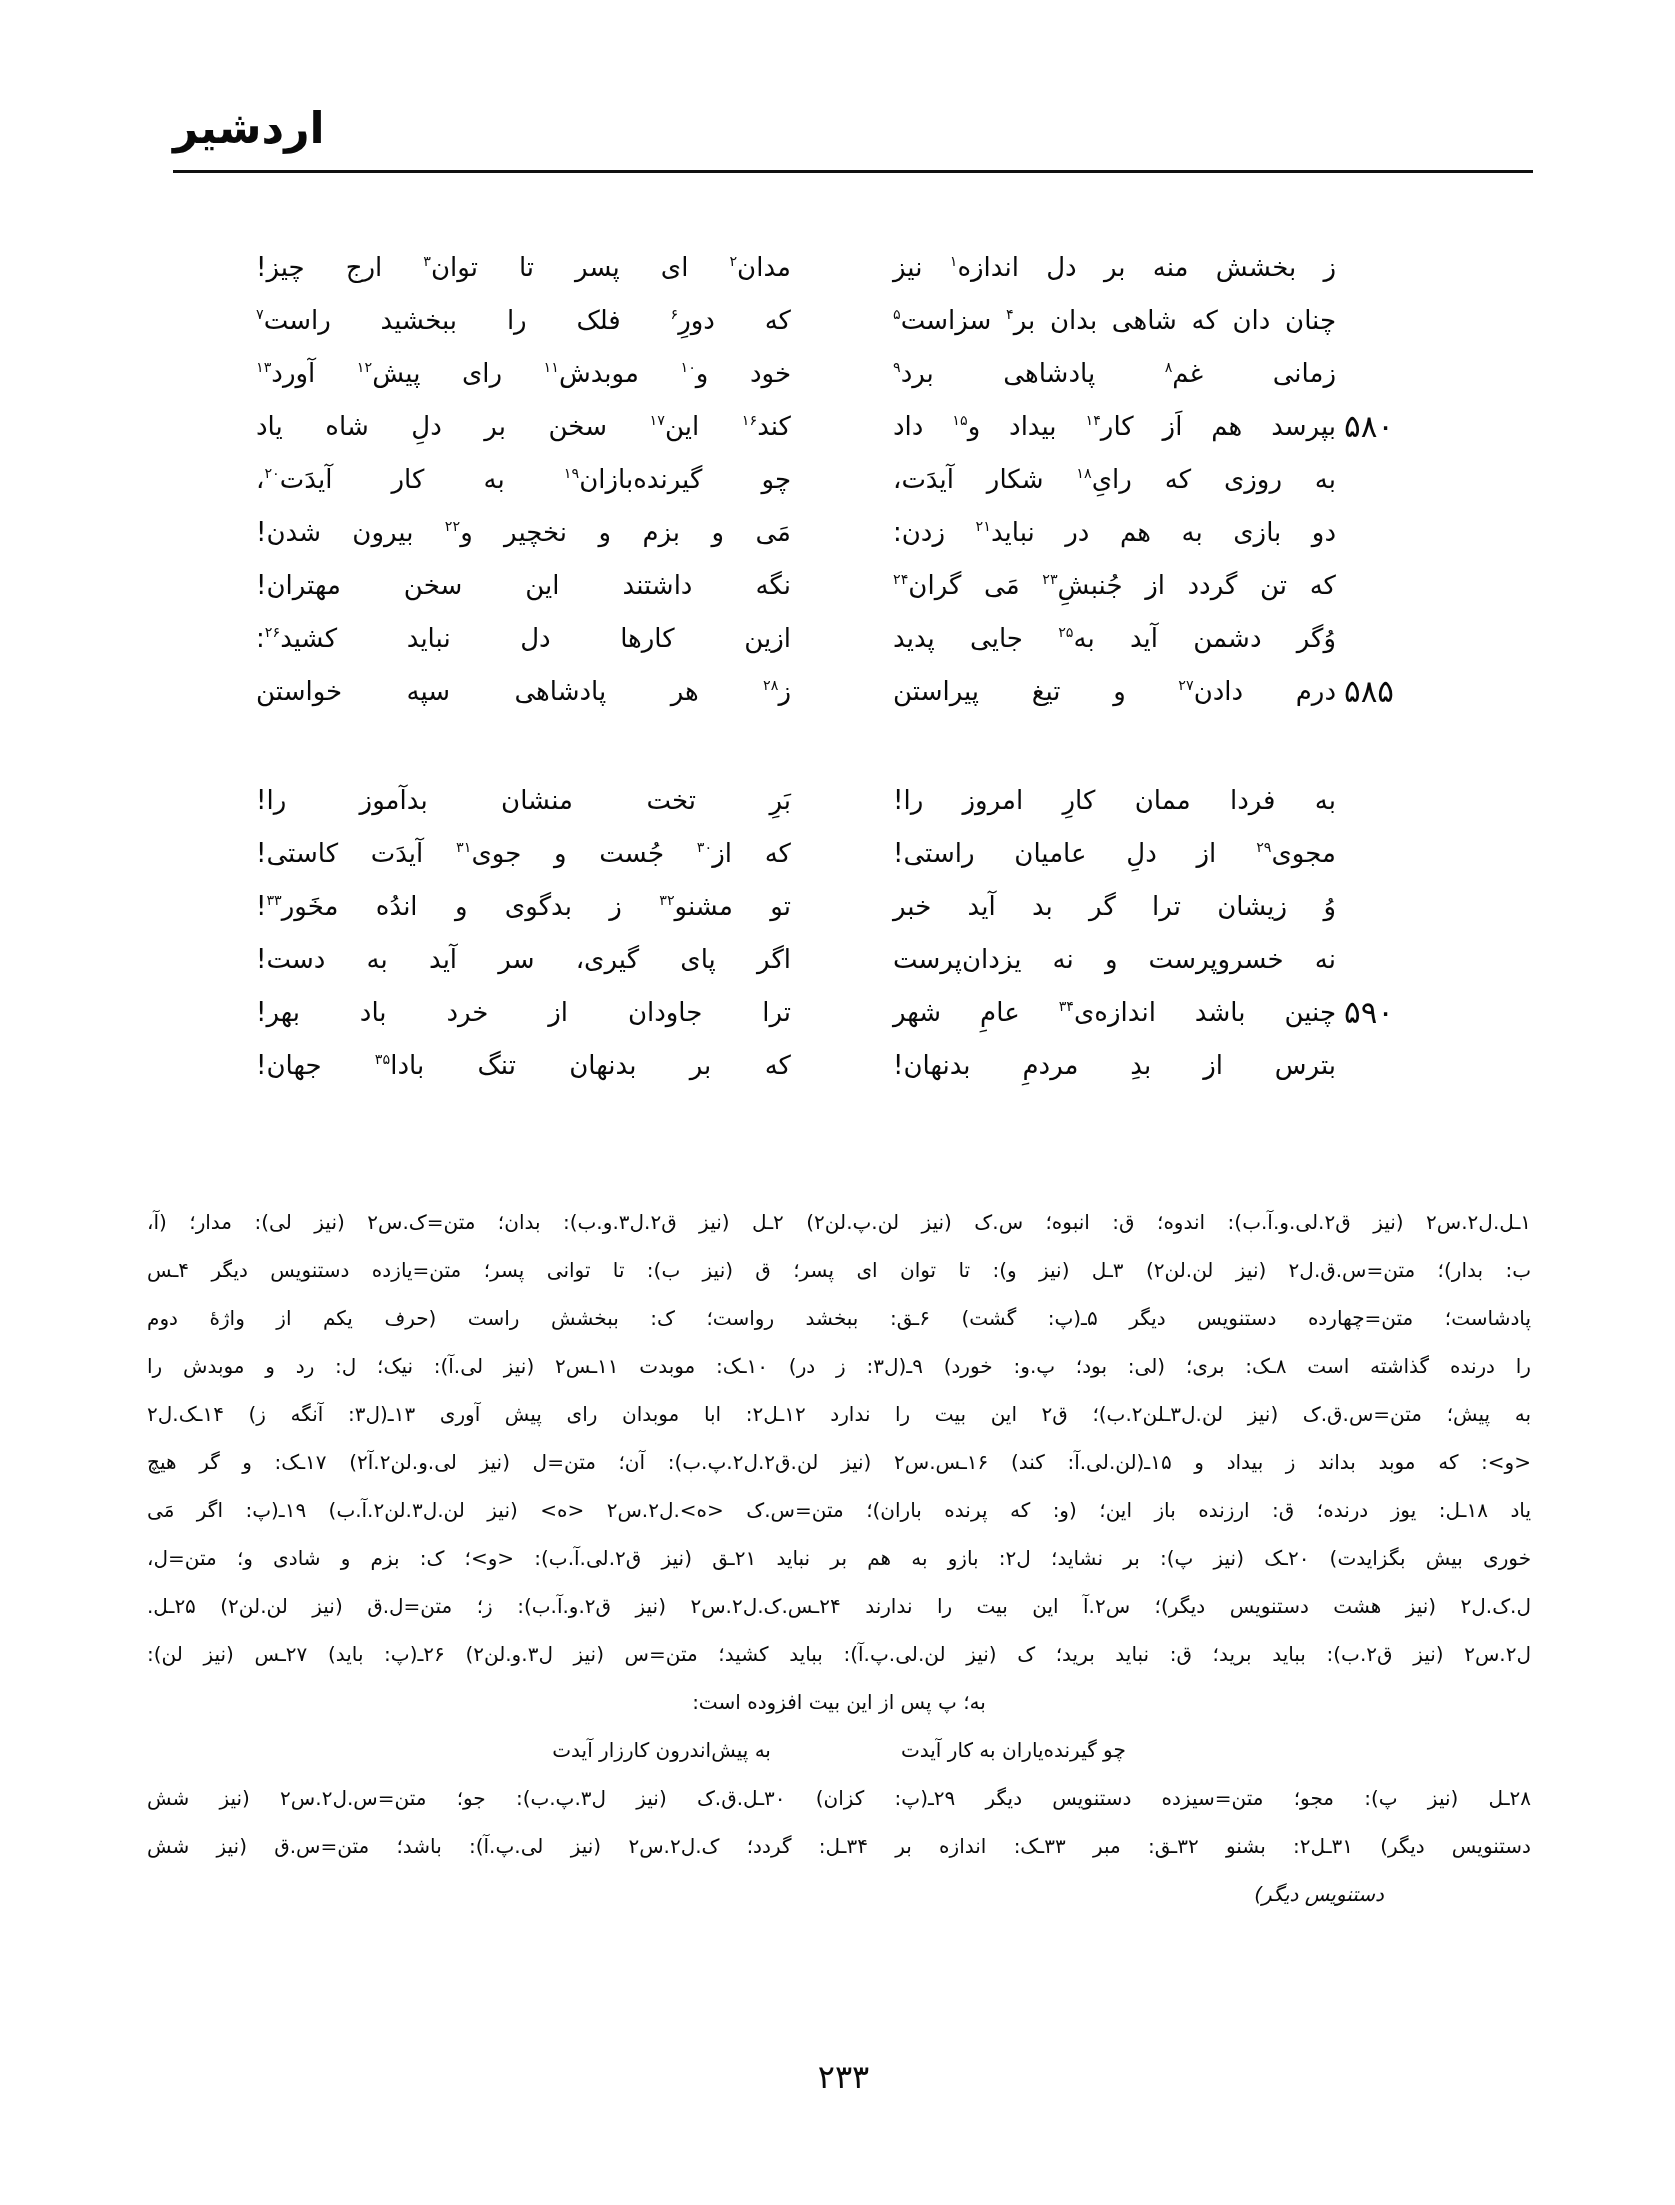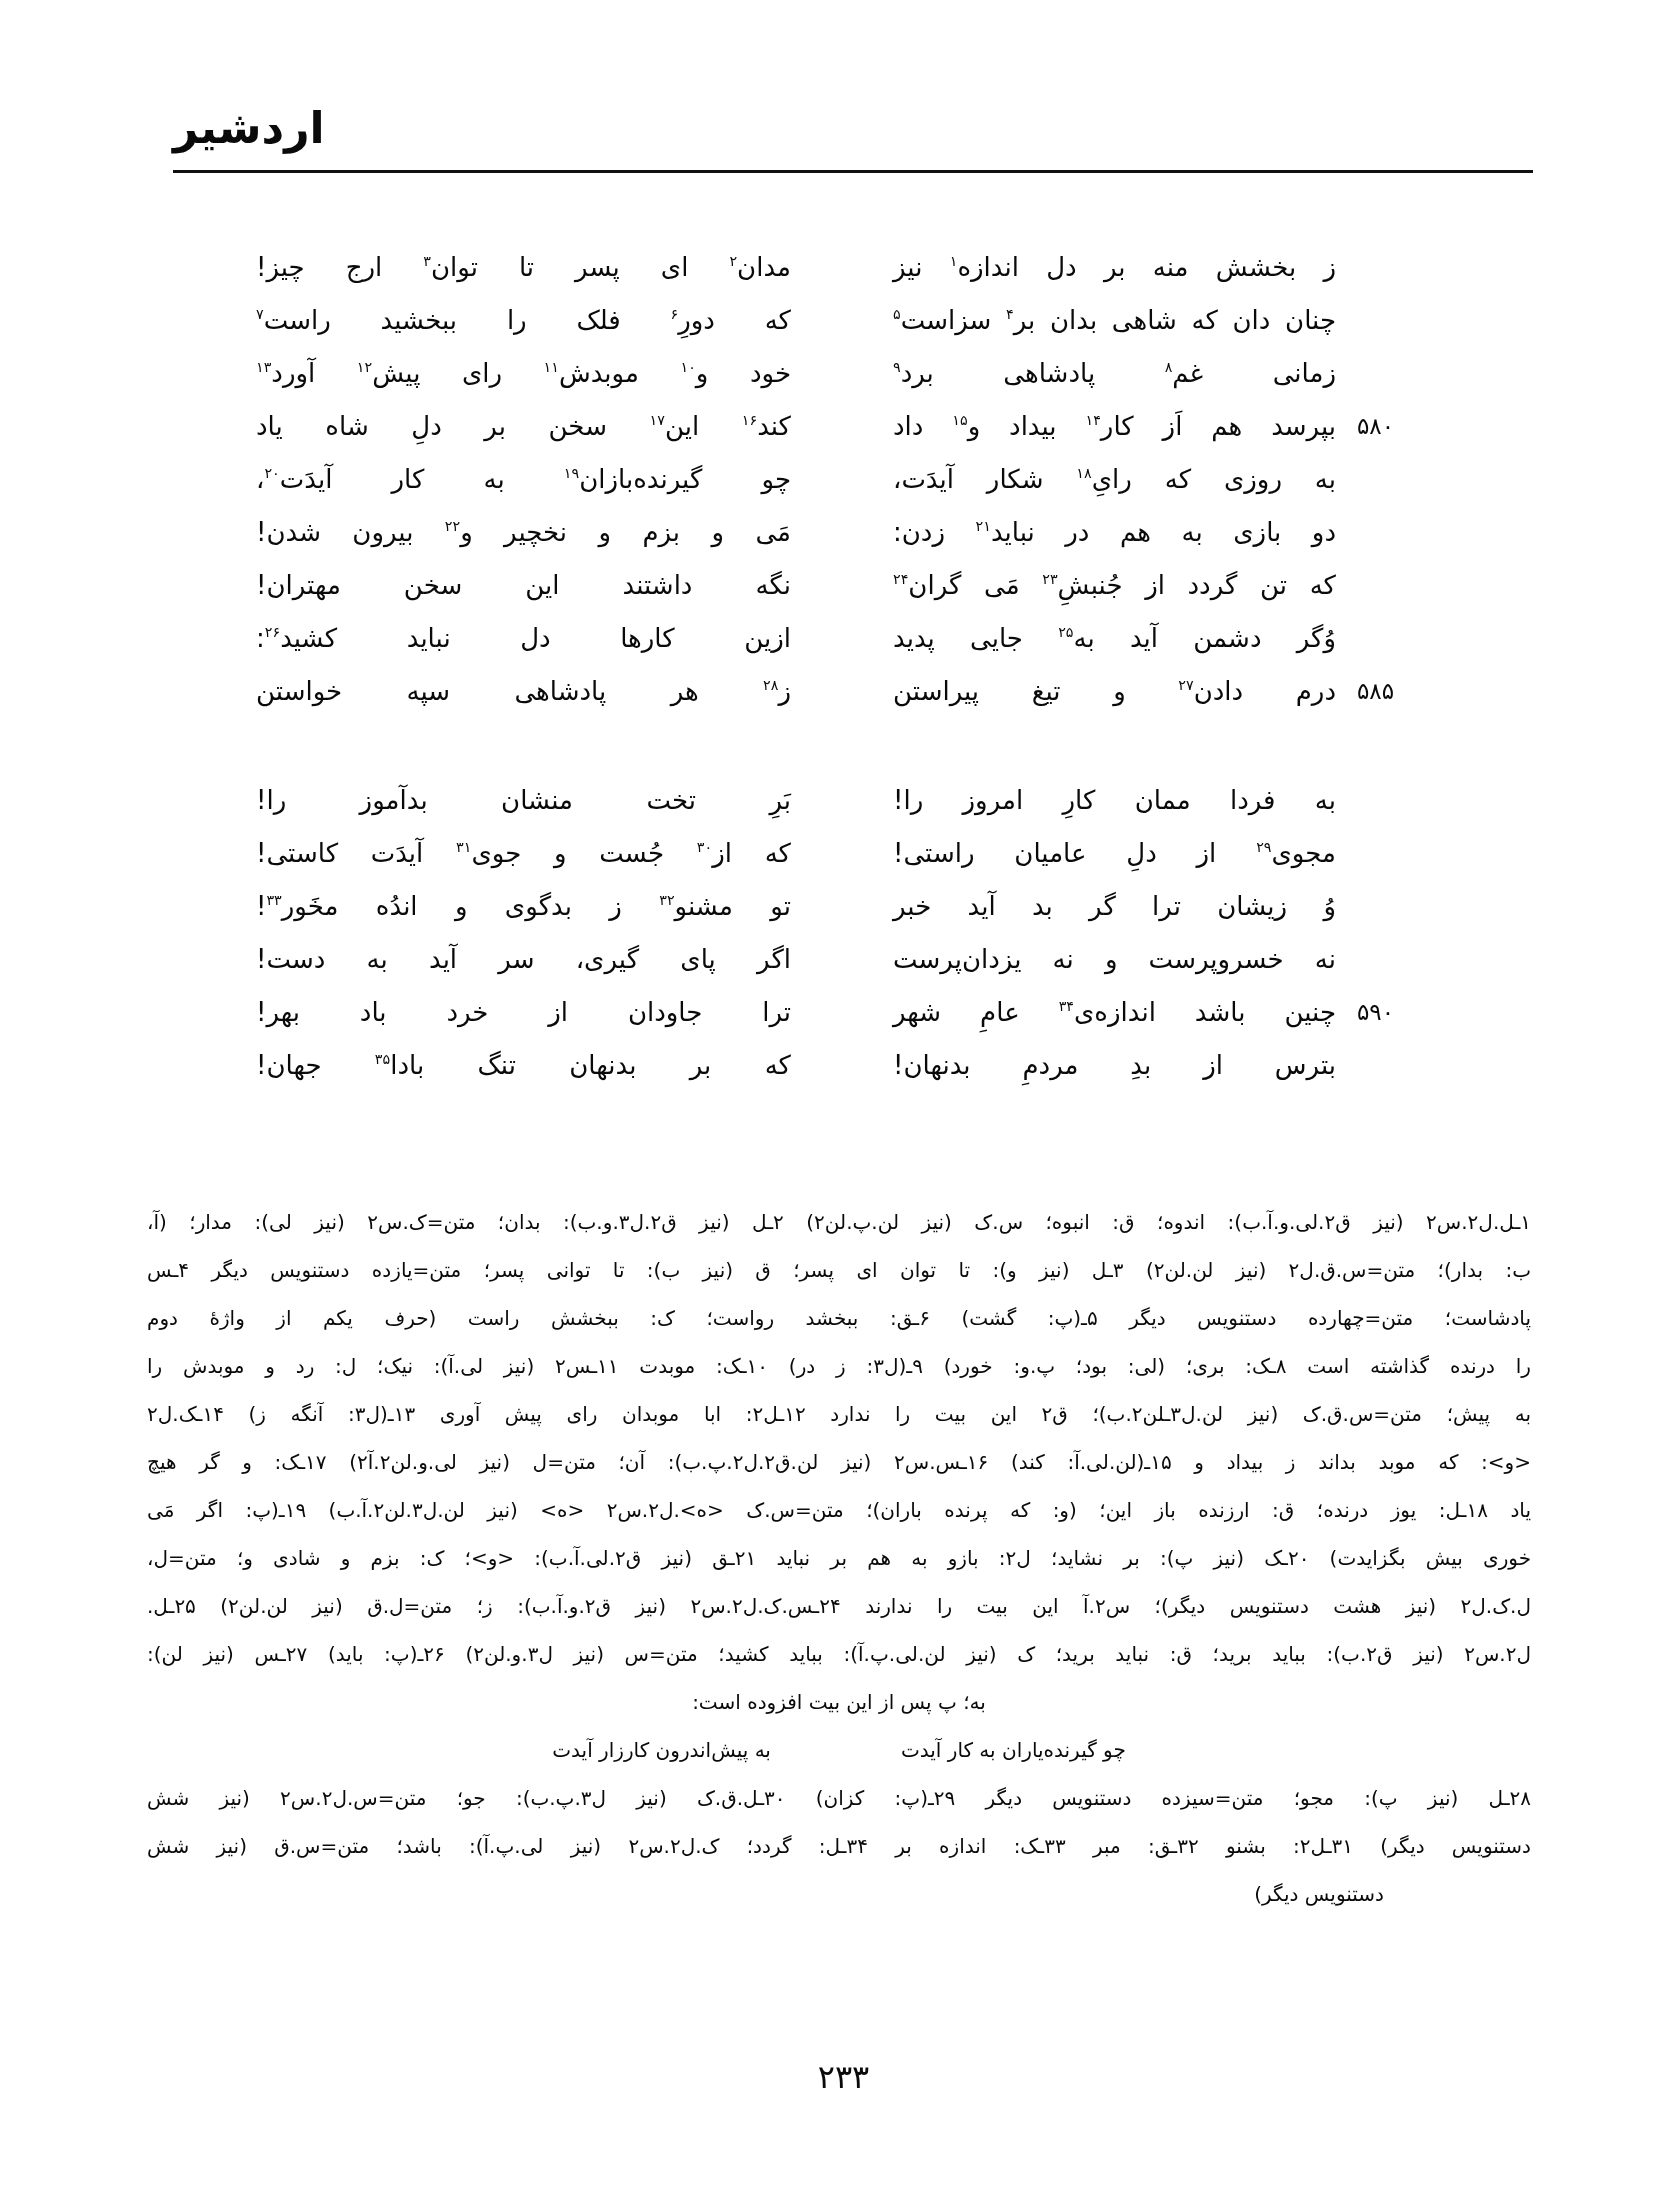--- a/index.html
+++ b/index.html
@@ -26,21 +26,21 @@
   .poem{
     position:absolute;top:240px;right:281px;width:1139px;
   }
   .verse-row{
     display:flex;flex-direction:row;align-items:center;
     height:53px;font-size:26px;
   }
   .verse-row.stanza-gap{margin-top:56px;}
   .vnum{
     width:58px;flex:0 0 58px;
-    font-size:23px;text-align:right;
+    font-size:31px;text-align:right;
     white-space:nowrap;
   }
   .hemi{
     text-align:justify;text-align-last:justify;
     text-justify:inter-word;
     white-space:nowrap;
     overflow:visible;
   }
   .hemi.right{width:443px;flex:0 0 443px;}
   .col-gap{width:102px;flex:0 0 102px;}
@@ -51,21 +51,21 @@
     position:absolute;top:1198px;left:147px;width:1384px;
     font-size:20px;
   }
   .app-line{
     height:48px;line-height:48px;
     text-align:justify;text-align-last:justify;
     text-justify:inter-word;
     white-space:nowrap;
   }
   .app-line.center{text-align:center;text-align-last:center;}
-  .app-line.tail{text-align:left;text-align-last:right;padding-right:147px;box-sizing:border-box;}
+  .app-line.tail{text-align:left;text-align-last:right;padding-right:147px;box-sizing:border-box;font-style:italic;}
   .inserted-verse{
     height:48px;line-height:48px;
     display:flex;justify-content:center;gap:130px;
     text-align:center;
   }
   .inserted-verse span{white-space:nowrap;}
   
   .page-number{
     position:absolute;top:2058px;left:6px;width:100%;
     text-align:center;font-size:32px;

